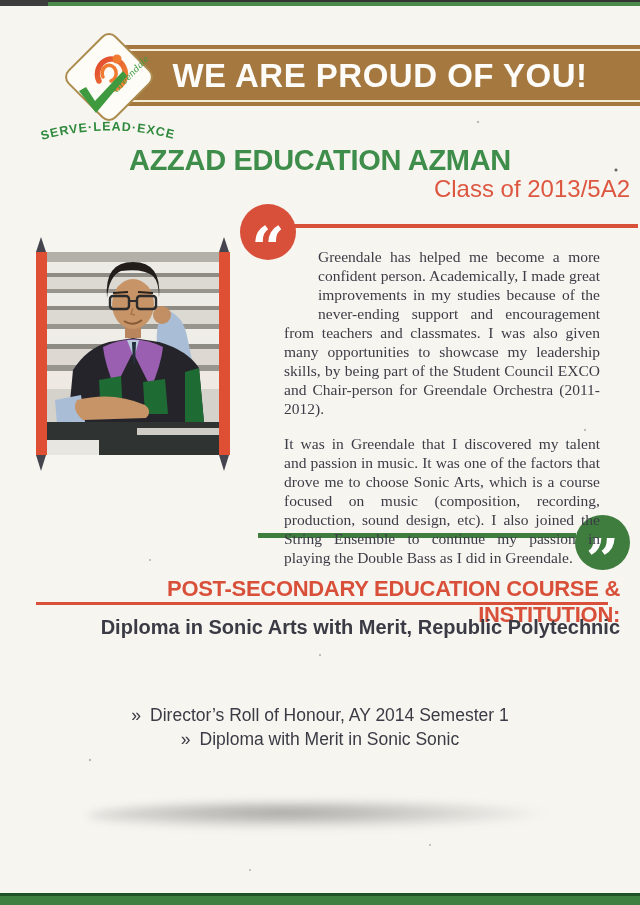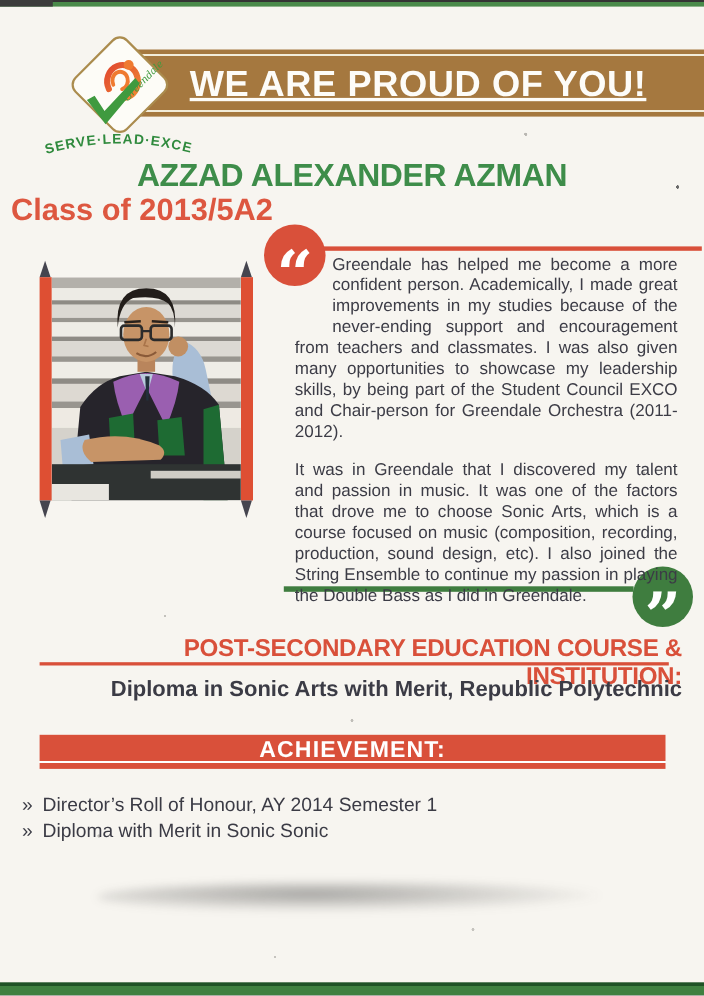--- a/index.html
+++ b/index.html
@@ -23,38 +23,38 @@
   
   .top-border{left:0;top:0;width:640px;height:6px;background:linear-gradient(to bottom,#343434 0 2px,#4a8a4a 2px 6px);}
   .top-border-corner{left:0;top:0;width:48px;height:6px;background:#3c3c3c;}
   .bottom-border{left:0;top:893px;width:640px;height:12px;background:linear-gradient(to bottom,#1f5226 0 3px,#3f8040 3px 12px);}
 
   
   .title-banner{
     left:120px;top:45px;width:520px;height:61px;
     background:linear-gradient(to bottom,#a5783f 0 4px,#f2ecd9 4px 6px,#a5783f 6px 55px,#f2ecd9 55px 57px,#a5783f 57px 61px);
     color:#fdfcf8;font-size:33px;font-weight:600;letter-spacing:.5px;
-    display:flex;align-items:center;justify-content:center;padding-top:1px;box-sizing:border-box;text-decoration:underline;
+    display:flex;align-items:center;justify-content:center;padding-top:1px;box-sizing:border-box;
   }
 
   
   .logo-wrap{left:61px;top:29px;width:96px;height:96px;z-index:5;}
   .logo-diamond{position:absolute;left:14px;top:14px;width:68px;height:68px;background:#fdfcf7;
     border:2.5px solid #ab8c4e;border-radius:10px;transform:rotate(45deg);box-sizing:border-box;}
   .logo-art{position:absolute;left:0;top:0;width:96px;height:96px;}
   .logo-script{position:absolute;left:40px;top:40px;width:60px;text-align:center;
     font-family:"DejaVu Serif",serif;font-style:italic;font-size:9px;color:#3f9a3f;
     transform:rotate(-46deg);}
   .motto{left:38px;top:116px;width:136px;height:30px;}
   .motto text{font-family:"Liberation Sans",sans-serif;font-weight:bold;font-size:12.5px;fill:#2f8a3d;letter-spacing:1px;}
 
   
   .student-name{left:10px;top:144px;width:620px;text-align:center;font-size:29px;font-weight:bold;
     color:#3e8d4a;letter-spacing:-.3px;}
-  .student-class{left:10px;top:175px;width:620px;text-align:left;font-size:28px;font-weight:bold;color:#dd5740;}
+  .student-class{left:10px;top:175px;width:620px;text-align:right;font-size:24px;font-weight:normal;color:#dd5740;}
 
   
   .photo-bar{width:11px;height:203px;top:252px;background:#de4f33;}
   .bar-left{left:36px;} .bar-right{left:219px;}
   .tri{width:0;height:0;}
   .tri-up{border-left:5.5px solid transparent;border-right:5.5px solid transparent;border-bottom:15px solid #45454f;top:237px;}
   .tri-down{border-left:5.5px solid transparent;border-right:5.5px solid transparent;border-top:16px solid #45454f;top:455px;}
   .tl{left:36px;} .tr{left:219px;}
   .photo{left:47px;top:252px;width:172px;height:203px;overflow:hidden;}
 
@@ -64,35 +64,35 @@
     font-family:"DejaVu Serif",serif;font-weight:bold;}
   .open-circle{left:240px;top:204px;background:#d9503a;}
   .close-circle{left:575px;top:515px;width:55px;height:55px;background:#3f7d3f;}
   .quote-glyph{font-size:58px;line-height:0;transform:translateY(17px);}
   .quote-line-red{left:294px;top:224px;width:344px;height:4px;background:#d9503a;}
   .quote-line-green{left:258px;top:533px;width:318px;height:5px;background:#3f7d3f;}
 
   
   .quote-text{left:268px;top:231px;width:348px;color:#3c3c46;font-size:15.5px;line-height:19px;
     text-align:justify;font-weight:500;}
-  .quote-text p{margin:0;}
+  .quote-text p{margin:16px;font-family:Liberation Serif, serif;}
   .quote-text p + p{margin-top:16px;}
   .circle-spacer{float:left;width:34px;height:58px;}
 
   
   .ps-heading{left:20px;top:576px;width:600px;text-align:right;font-size:22px;font-weight:bold;
     color:#d9503a;letter-spacing:-.3px;}
   .ps-underline{left:36px;top:602px;width:572px;height:3px;background:#d9503a;}
   .ps-course{left:20px;top:616px;width:600px;text-align:right;font-size:20px;color:#3b3b45;font-weight:700;}
 
   
   .ach-banner{left:36px;top:668px;width:569px;height:31px;
     background:linear-gradient(to bottom,#d9503a 0 24px,#ffffff 24px 25.5px,#d9503a 25.5px 31px);
     color:#fff;font-size:21px;font-weight:600;letter-spacing:1px;text-align:center;line-height:27px;}
-  .ach-list{left:20px;top:720px;width:600px;text-align:left;color:#3b3b45;font-size:17.5px;font-weight:500;}
+  .ach-list{left:20px;top:704px;width:600px;text-align:center;color:#3b3b45;font-size:17.5px;font-weight:500;}
   .ach-item{line-height:23.5px;}
   .ach-bullet{margin-right:9px;}
 
   
   .smudge{left:88px;top:802px;width:462px;height:27px;border-radius:50%;
     background:radial-gradient(ellipse at 42% 40%,rgba(55,55,55,.42),rgba(55,55,55,0) 72%);
     filter:blur(4px);}
 </style>
 </head>
 <body>
@@ -123,21 +123,21 @@
 
       <path d="M18,62 L25,58 L34,72 L62,42 L66,47 L35,84 Z" fill="#3f9a3f"></path>
     </svg>
     <div class="logo-script">Greendale</div>
   </div>
   <svg class="abs motto" viewBox="0 0 136 30">
     <path id="mottoArc" d="M 4 24 Q 68 6 132 22" fill="none"></path>
     <text><textPath href="#mottoArc">SERVE·LEAD·EXCEL</textPath></text>
   </svg>
 
-  <div class="abs student-name">AZZAD ALEXANDER AZMAN</div>
+  <div class="abs student-name">AZZAD EDUCATION AZMAN</div>
   <div class="abs student-class">Class of 2013/5A2</div>
 
   <div class="abs tri tri-up tl"></div>
   <div class="abs tri tri-up tr"></div>
   <div class="abs photo-bar bar-left"></div>
   <div class="abs photo-bar bar-right"></div>
   <div class="abs tri tri-down tl"></div>
   <div class="abs tri tri-down tr"></div>
   <div class="abs photo">
     <svg viewBox="0 0 172 203" width="172" height="203" preserveAspectRatio="none">
@@ -209,23 +209,20 @@
 
   <div class="abs quote-text">
     <p><span class="circle-spacer"></span><span>Greendale has helped me become a more confident person. Academically, I made great improvements in my studies because of the never-ending support and encouragement from teachers and classmates. I was also given many opportunities to showcase my leadership skills, by being part of the Student Council EXCO and Chair-person for Greendale Orchestra (2011-2012).</span></p>
     <p>It was in Greendale that I discovered my talent and passion in music. It was one of the factors that drove me to choose Sonic Arts, which is a course focused on music (composition, recording, production, sound design, etc). I also joined the String Ensemble to continue my passion in playing the Double Bass as I did in Greendale.</p>
   </div>
 
   <div class="abs ps-heading">POST-SECONDARY EDUCATION COURSE &amp; INSTITUTION:</div>
   <div class="abs ps-underline"></div>
   <div class="abs ps-course">Diploma in Sonic Arts with Merit, Republic Polytechnic</div>
 
-  <div class="abs ach-banner">
-    <span>ACHIEVEMENT:</span>
-  </div>
   <div class="abs ach-list">
     <div class="ach-item"><span class="ach-bullet">»</span><span>Director’s Roll of Honour, AY 2014 Semester 1</span></div>
     <div class="ach-item"><span class="ach-bullet">»</span><span>Diploma with Merit in Sonic Sonic</span></div>
   </div>
 
   <div class="abs smudge"></div>
 
 </div>
 
 </body></html>

